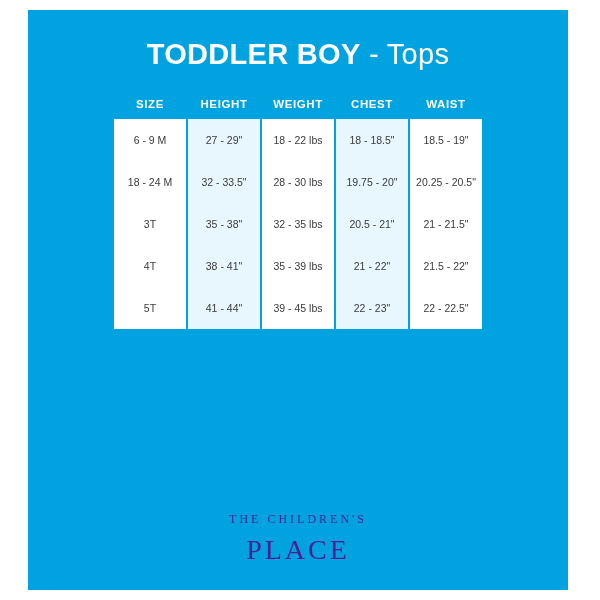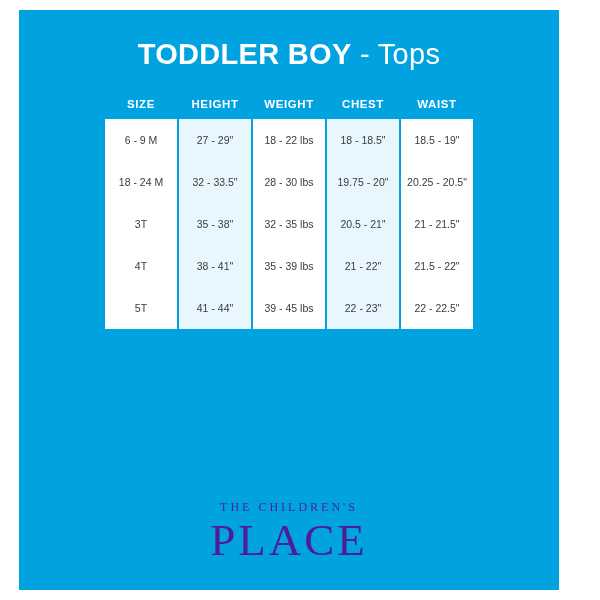--- a/index.html
+++ b/index.html
@@ -14,21 +14,21 @@
   .page {
     position: relative;
     width: 600px;
     height: 600px;
     background: #ffffff;
     box-sizing: border-box;
   }
 
   .card {
     position: absolute;
-    left: 19px;
+    left: 28px;
     top: 10px;
     width: 540px;
     height: 580px;
     background: #00a3e0;
     box-sizing: border-box;
     display: flex;
     flex-direction: column;
     align-items: center;
   }
 
@@ -92,24 +92,24 @@
     margin-bottom: 26px;
     text-align: center;
     color: #4c1d95;
     font-family: "Liberation Serif", serif;
   }
   .footer .brand-top {
     font-size: 12px;
     letter-spacing: 3px;
   }
   .footer .brand-bottom {
-    font-size: 45px;
+    font-size: 28px;
     letter-spacing: 3px;
     line-height: 1.05;
-    margin-top: 2px;
+    margin-top: 8px;
   }
 </style>
 </head>
 <body>
 
 <div class="page">
   <div class="card">
 
     <div class="title">
       <span class="bold">TODDLER BOY</span><span class="light"> - </span><span class="light">Tops</span>

